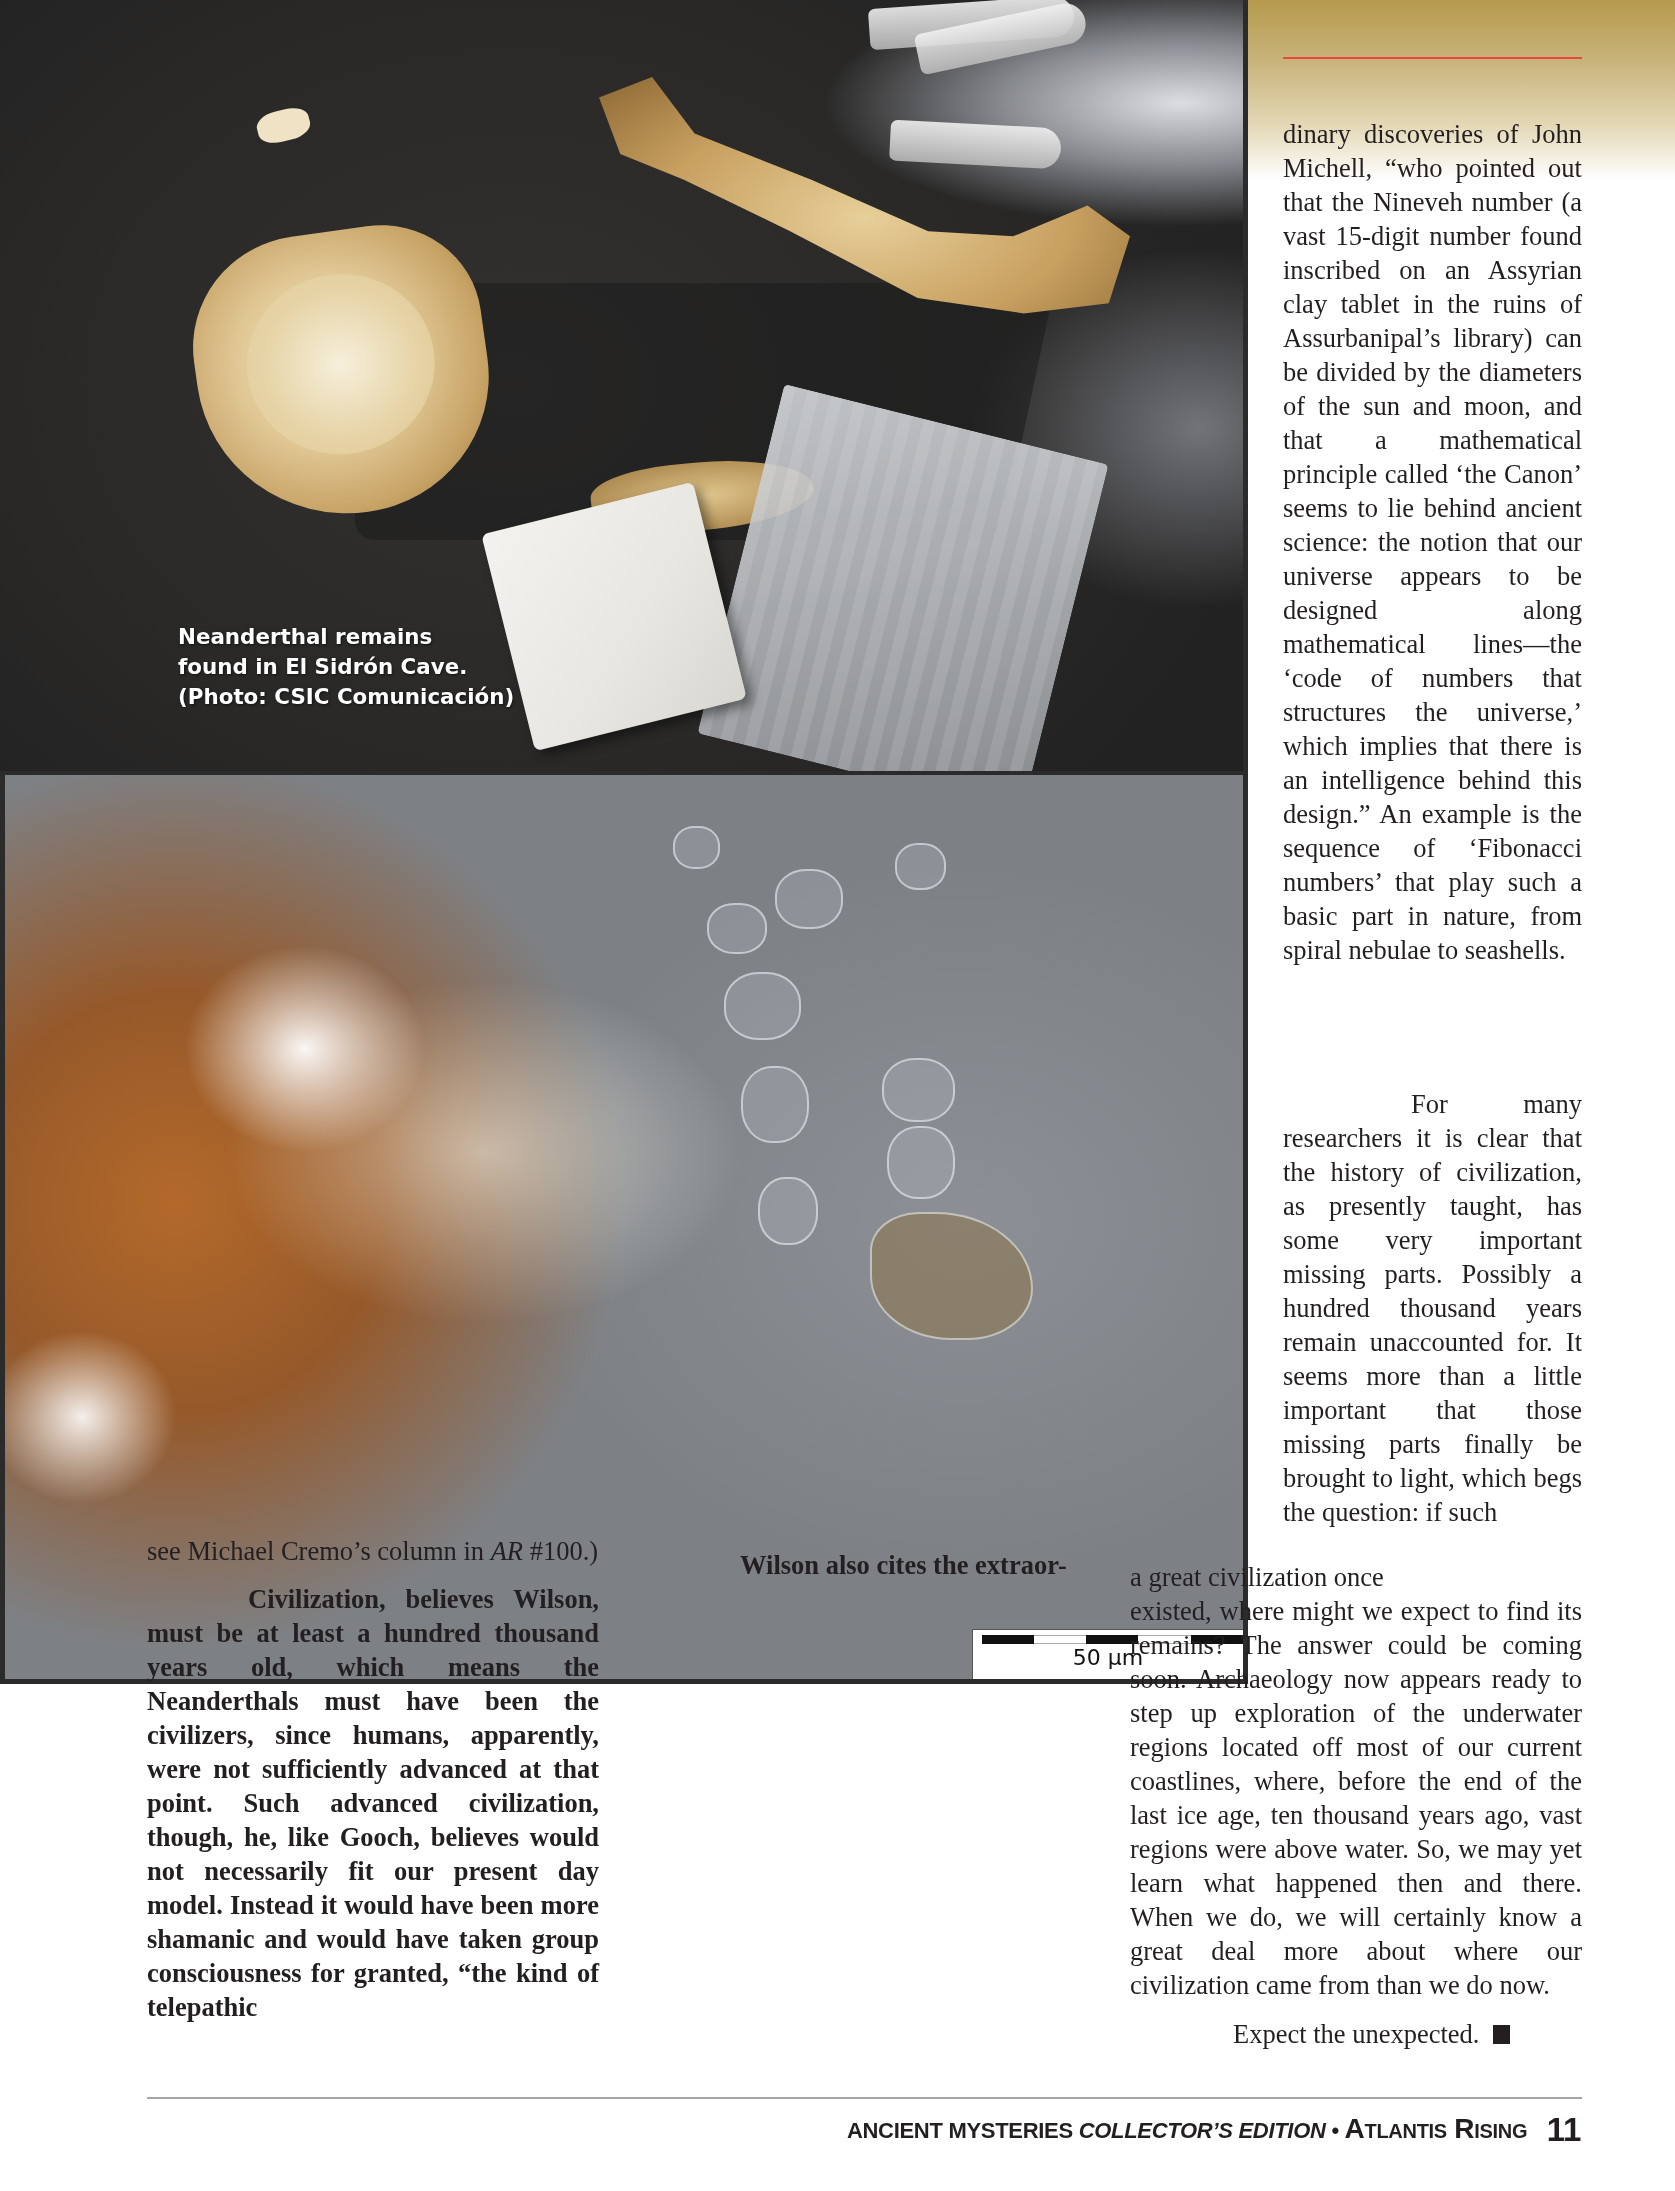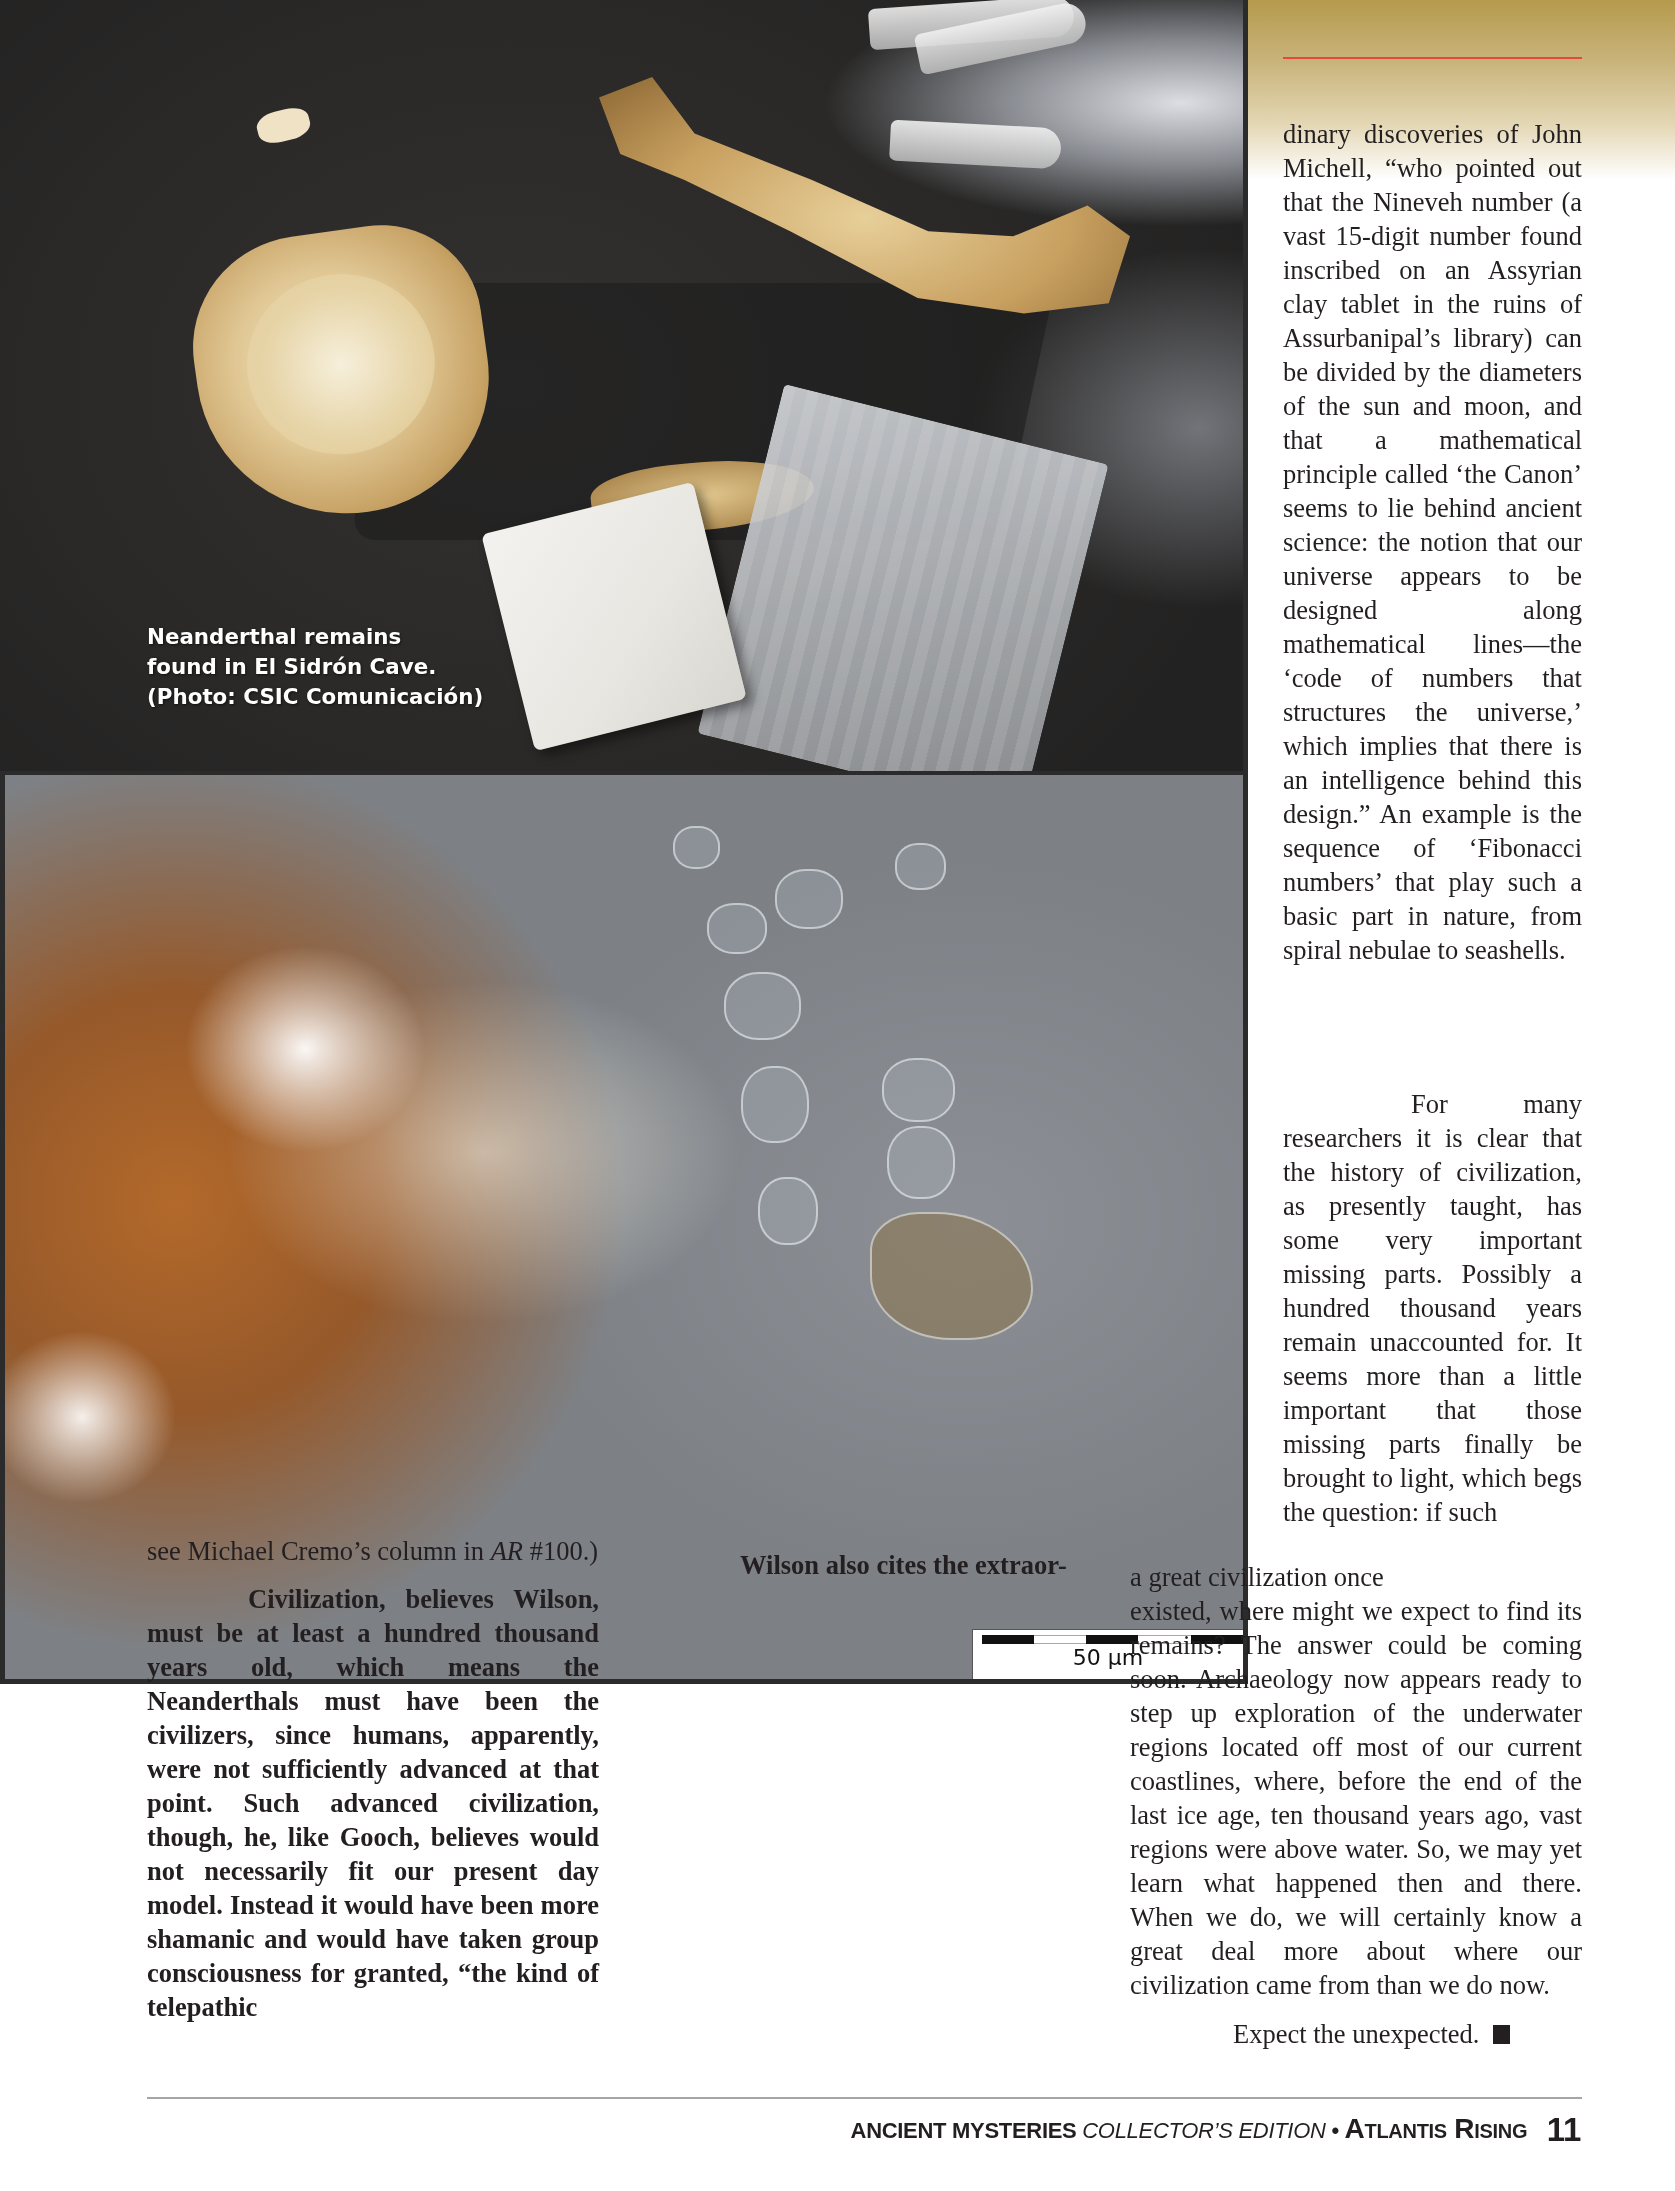--- a/index.html
+++ b/index.html
@@ -59,21 +59,21 @@
     transform: rotate(14deg); border-radius: 5.1px; opacity: .9;
   }
   .tube { position: absolute; height: 41px; border-radius: 8.6px 26px 26px 8.6px; background: linear-gradient(to bottom, rgba(240,240,240,.9), rgba(190,190,190,.85)); }
   .tube.t1 { left: 890px; top: 124px; width: 171px; transform: rotate(3deg); }
   .tube.t2 { left: 869px; top: 1.7px; width: 205px; transform: rotate(-4deg); }
   .tube.t3 { left: 916px; top: 17px; width: 171px; transform: rotate(-12deg); }
 
   .caption {
     position: absolute; color: #ffffff;
     font-family: "DejaVu Sans", sans-serif; font-weight: bold;
-    font-size: 21.4px; line-height: 30px; text-shadow: 0.9px 0.9px 2.6px rgba(0,0,0,.6);
+    font-size: 21.4px; line-height: 30px; text-shadow: 0.9px 0.9px 2.6px rgba(0,0,0,.6); margin-left: 31px;
   }
   .caption1 { left: 147px; top: 622px; }
 
   
   .photo2 {
     position: absolute; left: 0; top: 775px; width: 1248px; height: 909px;
     border-left: 5.1px solid #2b2b2b; border-right: 5.1px solid #2b2b2b; border-bottom: 5.1px solid #2b2b2b;
     background:
       radial-gradient(ellipse 120px 103px at 300px 274px, rgba(255,255,255,.95) 0%, rgba(255,255,255,0) 100%),
       radial-gradient(ellipse 94px 86px at 77px 642px, rgba(255,255,255,.9) 0%, rgba(255,255,255,0) 100%),
@@ -107,21 +107,21 @@
   .end-sign { position: absolute; left: 1233px; top: 2019px; font-size: 26.5px; }
   .end-square { display: inline-block; width: 17px; height: 19px; background: #231f20; margin-left: 13.7px; vertical-align: -0.9px; }
 
   
   .footer-rule { position: absolute; left: 147px; top: 2097px; width: 1435px; height: 1.7px; background: #a6a6a6; }
   .footer {
     position: absolute; right: 94px; top: 2111px; font-family: "Liberation Sans", sans-serif;
     font-size: 22px; color: #231f20; letter-spacing: -0.3px; white-space: nowrap;
   }
   .footer .bold { font-weight: bold; }
-  .footer .ital { font-style: italic; font-weight: normal; }
+  .footer .ital { font-style: italic; font-weight: bold; }
   .footer .brand { font-weight: bold; font-variant: small-caps; font-size: 28px; }
   .footer .page { font-weight: bold; font-size: 33px; margin-left: 13.7px; vertical-align: -2.6px; }
 </style>
 </head>
 <body>
 
 <div class="gold-band"></div>
 <div class="red-rule"></div>
 
 <div class="photo1">

